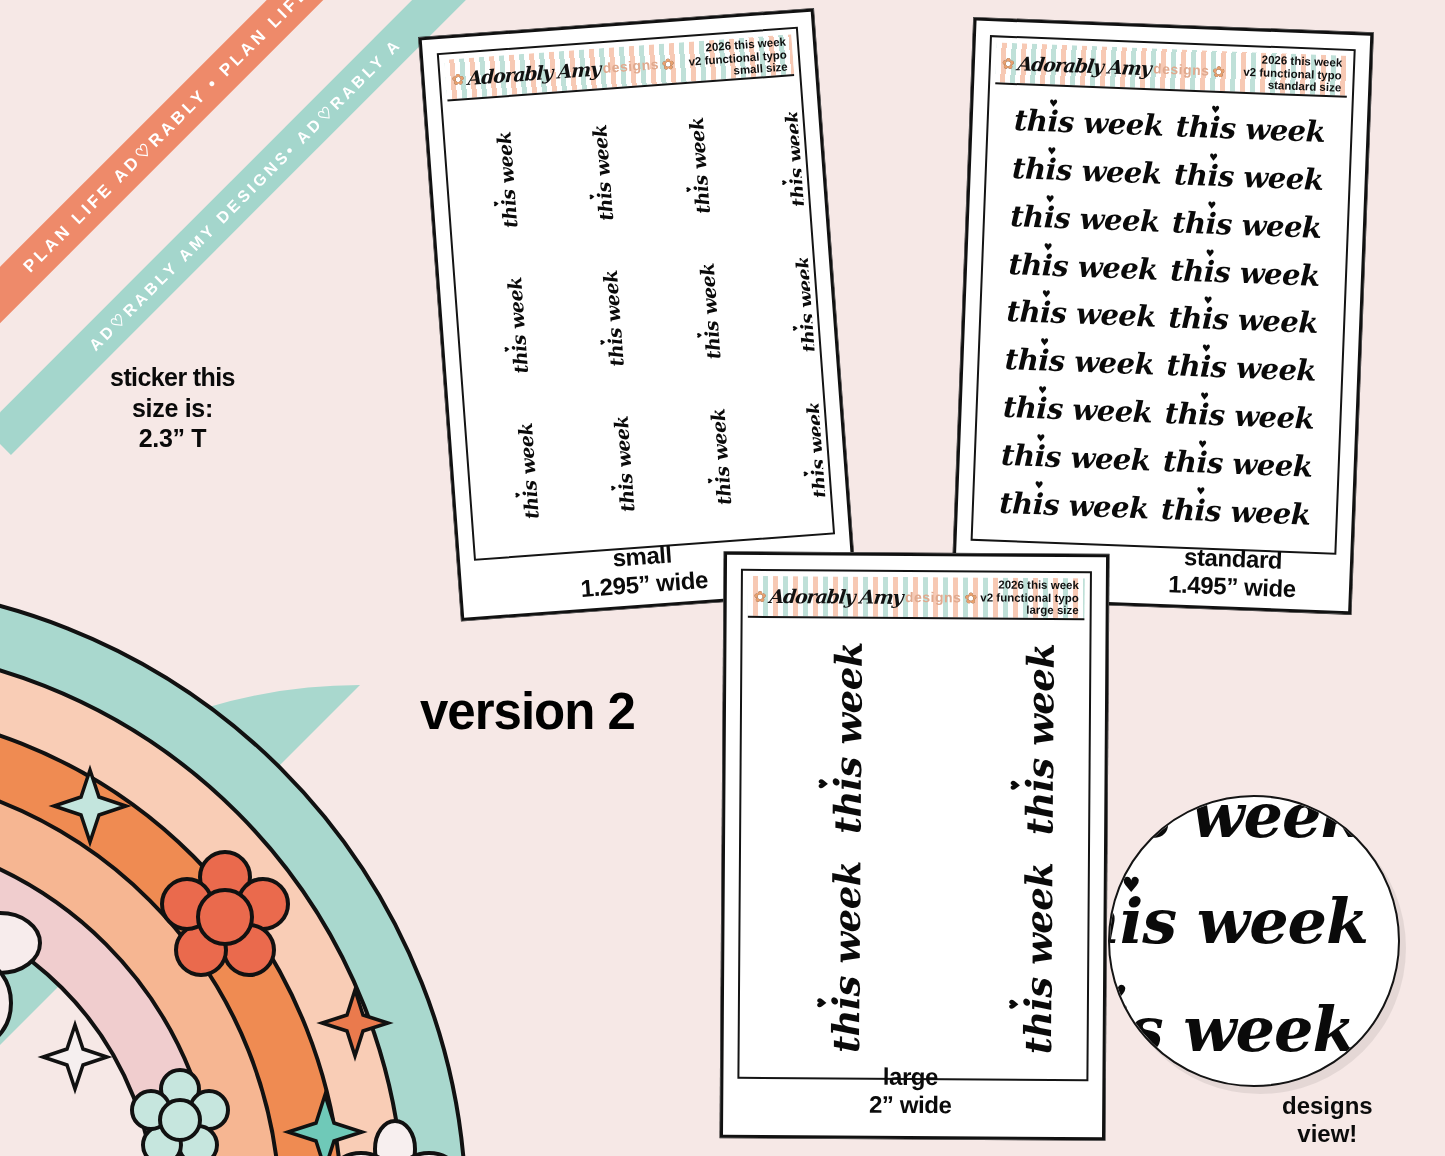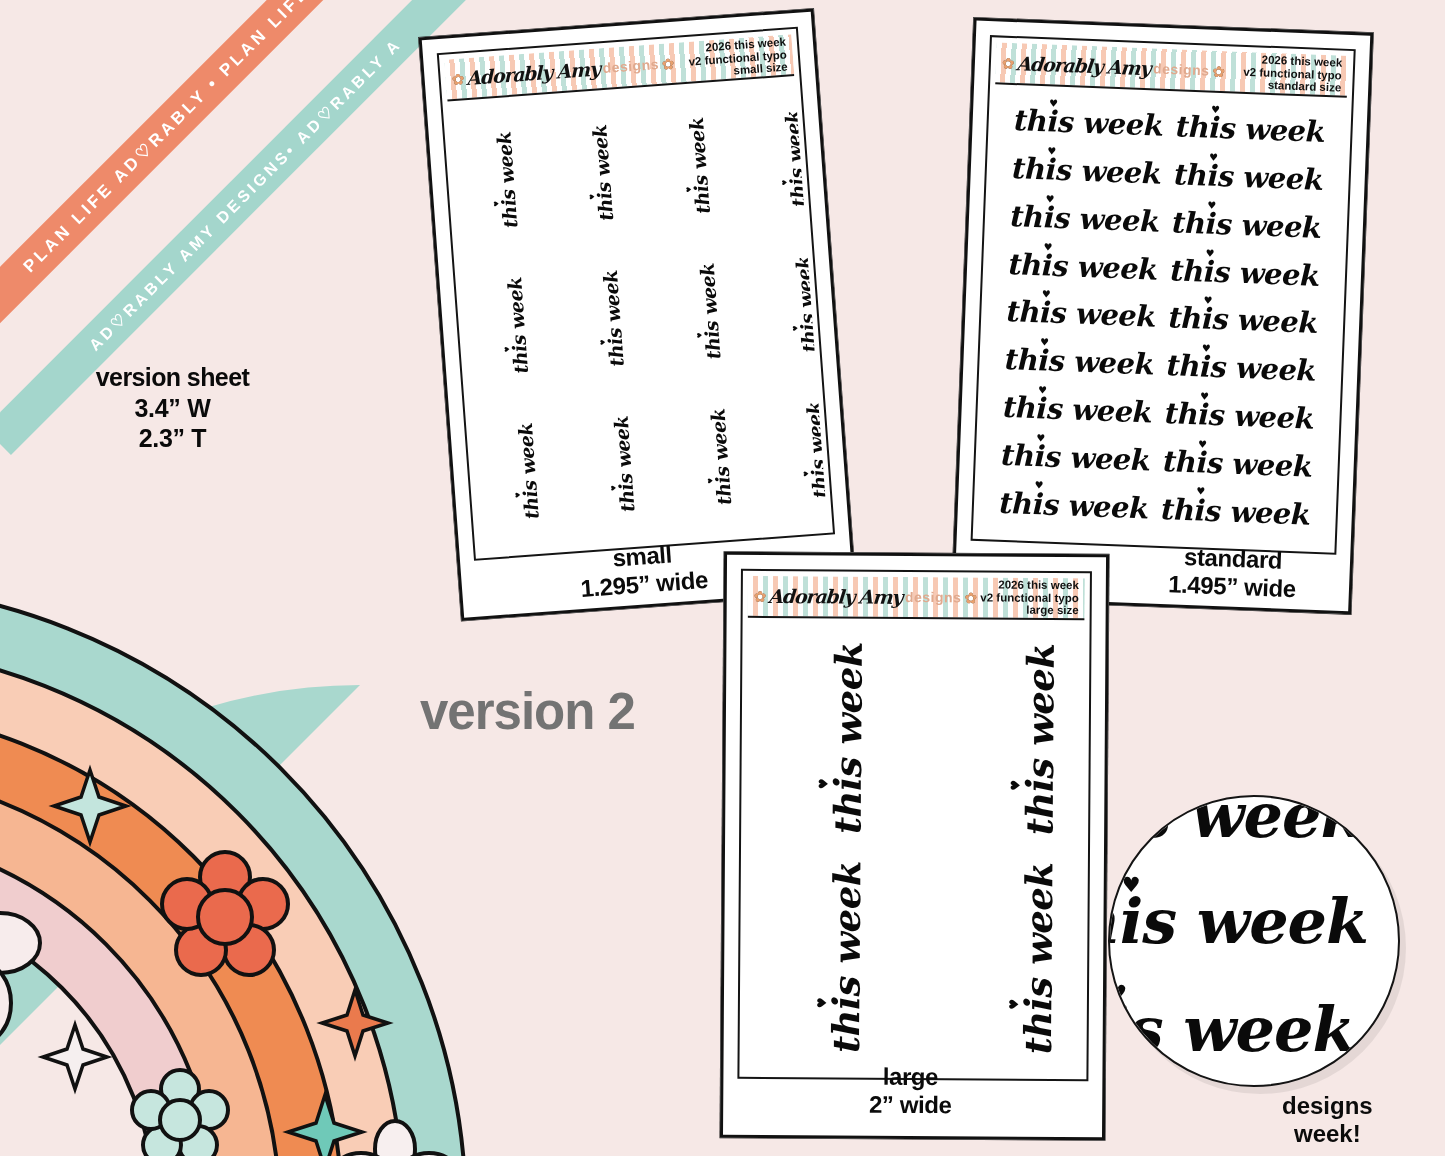--- a/index.html
+++ b/index.html
@@ -51,21 +51,21 @@
     letter-spacing:-0.3px;
   }
   #size-note .ln1 { letter-spacing:-0.6px; }
 
   
   #version-label {
     position:absolute;
     left:420px; top:682px;
     font-size:51px;
     font-weight:700;
-    color:#737373;
+    color:#000000;
     letter-spacing:-1px;
   }
 
   
   .sheet-wrap { position:absolute; }
   .sheet {
     position:relative;
     background:#ffffff;
     border:3px solid #111111;
     box-shadow:0 0 0 0.5px #111;
@@ -214,22 +214,22 @@
 <body>
 
 <div class="ribbon" id="ribbon-coral">
   <span>PLAN LIFE AD♡RABLY • PLAN LIFE AD</span>
 </div>
 <div class="ribbon" id="ribbon-mint">
   <span>AD♡RABLY AMY DESIGNS• AD♡RABLY A</span>
 </div>
 
 <div id="size-note">
-  <div class="ln1">version sheet</div>
-  <div>3.4” W</div>
+  <div class="ln1">sticker this</div>
+  <div>size is:</div>
   <div>2.3” T</div>
 </div>
 
 <div id="version-label">version 2</div>
 
 <div id="rainbow">
   <svg viewBox="0 0 680 640" width="680" height="640">
     <g fill="none" stroke="#111" stroke-width="5">
       <path d="M 40 640 A 530 530 0 0 1 570 110" stroke="none" fill="#a9d8ce" transform="translate(0,0)"></path>
     </g>
@@ -532,14 +532,14 @@
   </div>
 </div>
 
 <div id="closeup">
     <div class="cu-line" style="top: -18px; left: -40px;">h<span class="hd" style="position: relative;">i</span>s week</div>
     <div class="cu-line" style="top: 88px; left: -62px;">th<span class="hd" style="position: relative;">i<span style="position: absolute; left: 0.1em; top: -0.6em; font-size: 0.34em; font-style: normal;">♥</span></span>s week</div>
     <div class="cu-line" style="top: 196px; left: -48px;">h<span class="hd" style="position: relative;">i<span style="position: absolute; left: 0.1em; top: -0.6em; font-size: 0.34em; font-style: normal;">♥</span></span>s week</div>
   </div>
 <div id="closeup-label">
   <div>designs</div>
-  <div>week!</div>
+  <div>view!</div>
 </div>
 
 </body></html>

